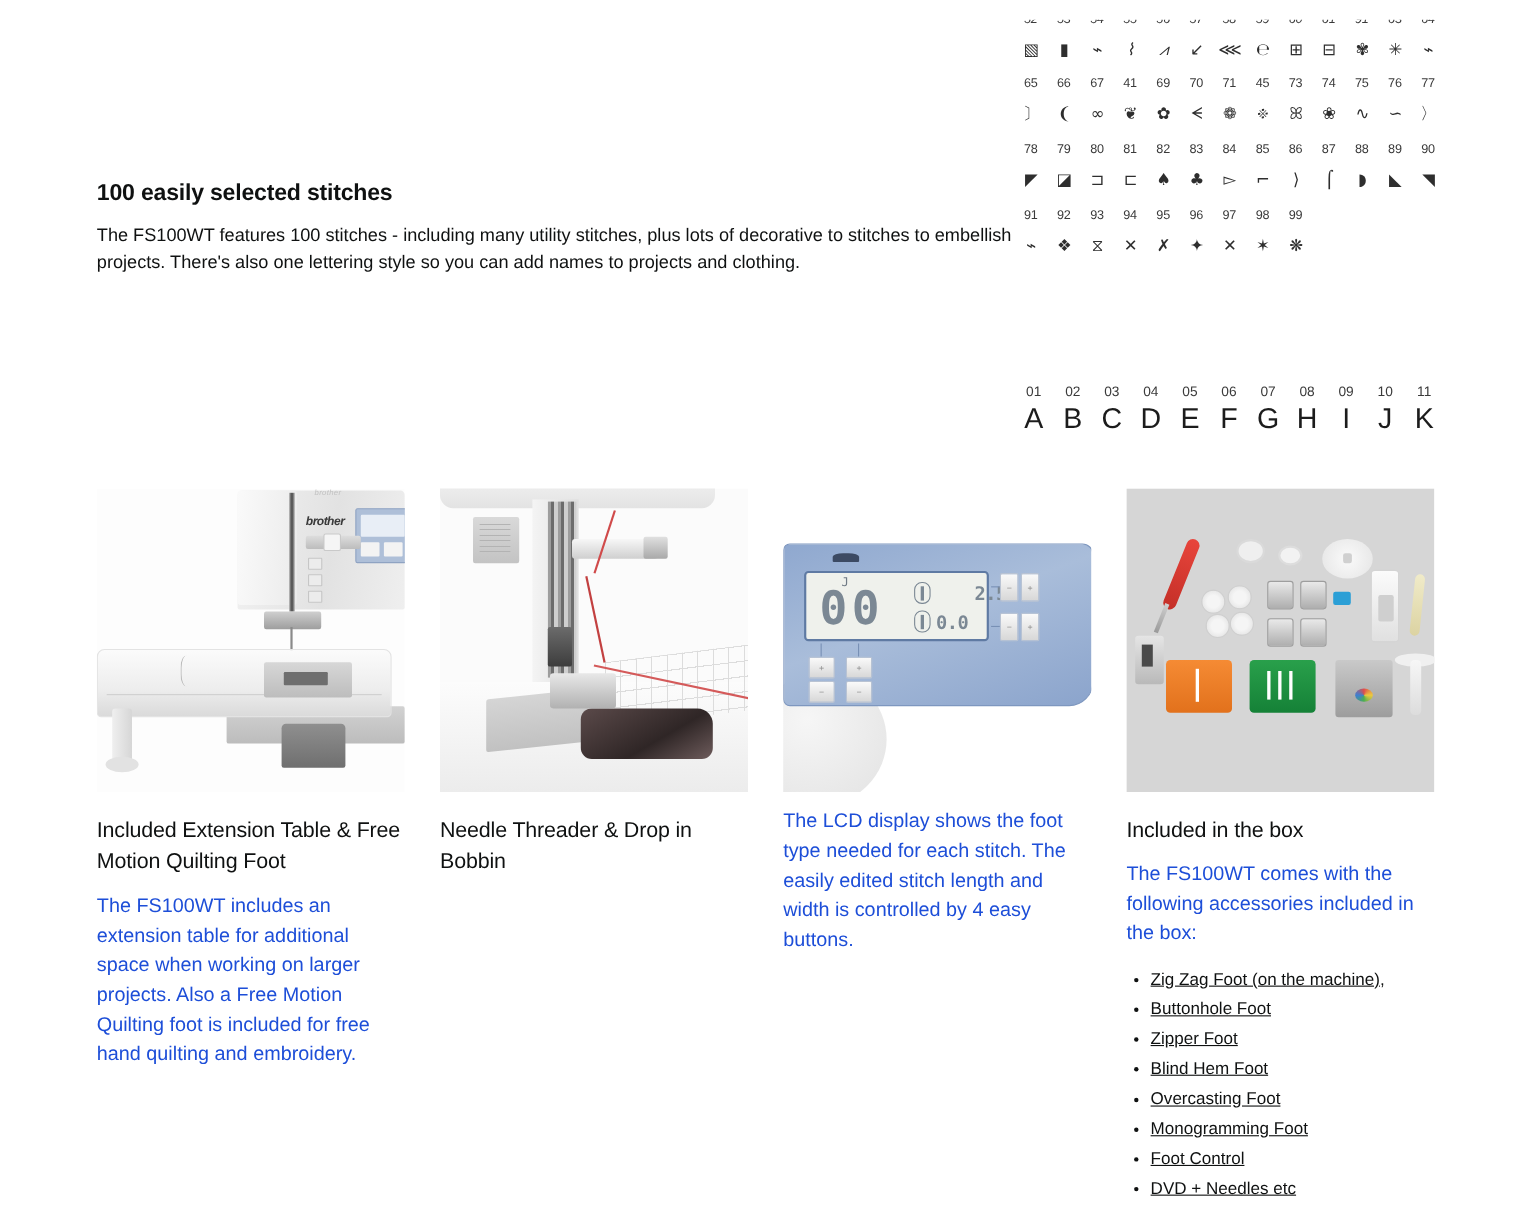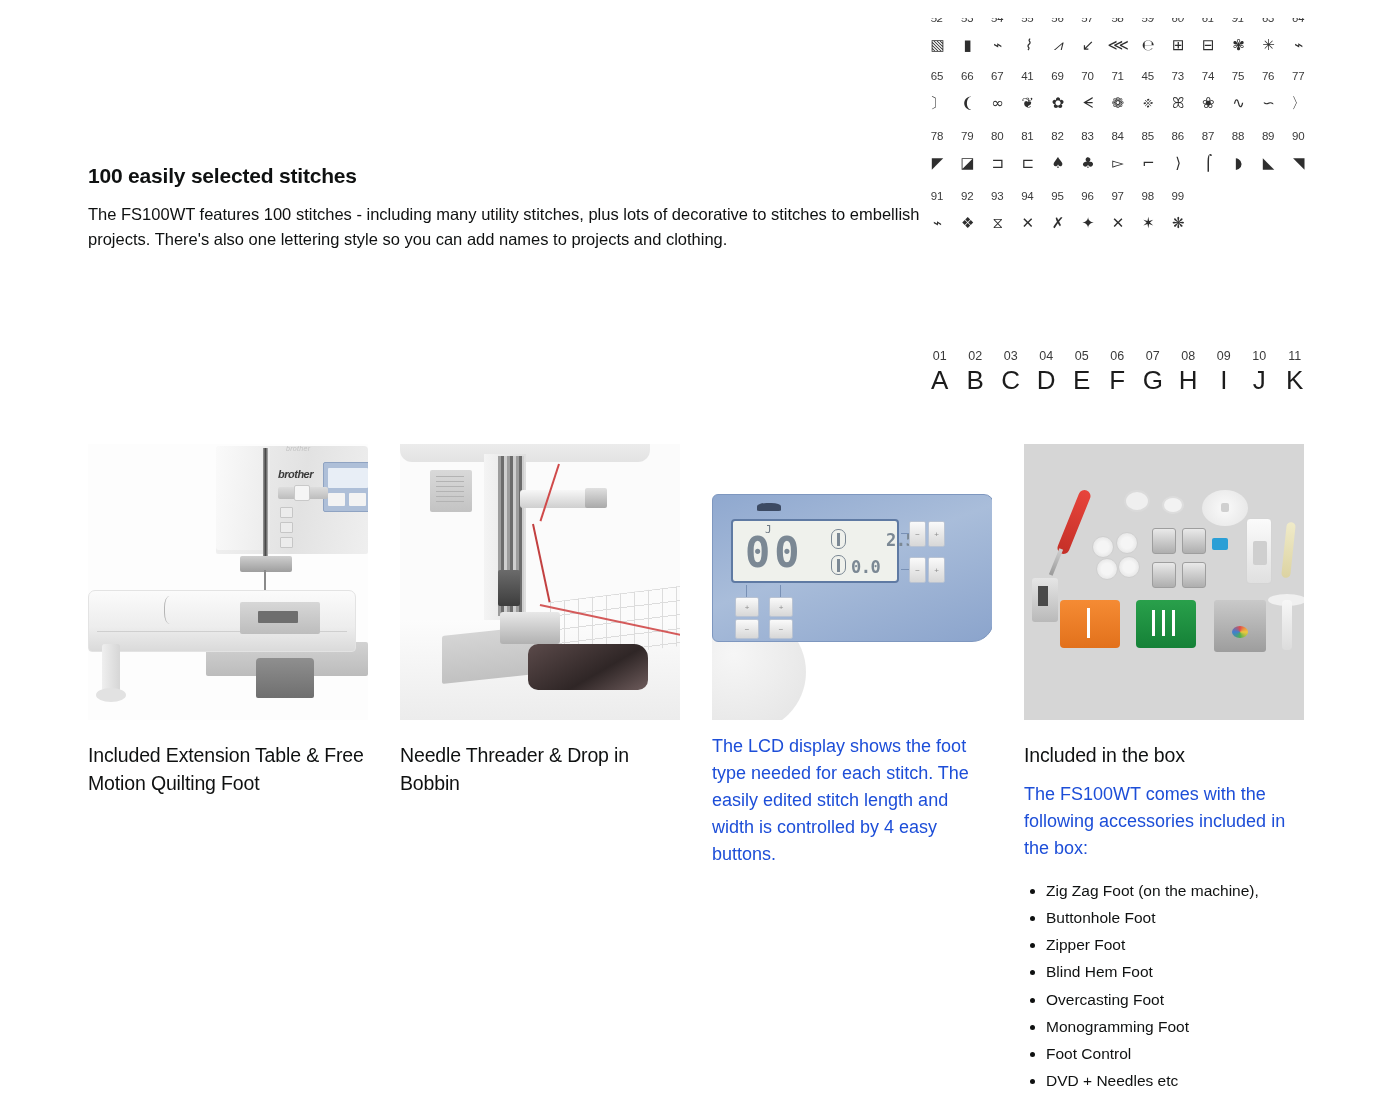--- a/index.html
+++ b/index.html
@@ -73,21 +73,21 @@
     font-size: 19.5px; font-weight: 400; line-height: 1.42; color: #0f1111;
     letter-spacing: -0.15px;
   }
   .card-body {
     margin: 13px 0 0 0;
     font-size: 18px; line-height: 1.5; color: #1d4ed8;
   }
   .card-body.lead { margin-top: 11px; }
   .card-list {
     margin: 16px 0 0 0; padding-left: 22px;
-    font-size: 15.5px; line-height: 1.63; color: #0f1111;
+    font-size: 15.5px; line-height: 1.63; color: #0f1111; text-decoration: underline;
   }
   .card-list li { margin: 0 0 2px 0; }
 
   
 
   
   .m1 { position:absolute; inset:0; background:#fdfdfd; }
   .m1 .body {
     position:absolute; left:128px; top:2px; width:152px; height:108px;
     background:linear-gradient(100deg,#f2f2f2,#e2e2e2 55%,#efefef);
@@ -643,20 +643,21 @@
             </div>
           <div class="plate">
               <div class="feed"></div>
             </div>
           <div class="arc"></div>
           <div class="leg"></div>
           <div class="foot"></div>
         </div>
       </div>
       <h3 class="card-title">Included Extension Table &amp; Free Motion Quilting Foot</h3>
+      <p class="card-body">The FS100WT includes an extension table for additional space when working on larger projects. Also a Free Motion Quilting foot is included for free hand quilting and embroidery.</p>
     </div>
 
     <div class="card">
       <div class="thumb">
         <div class="m2">
           <div class="head"></div>
           <div class="column"></div>
           <div class="shafts"></div>
           <div class="dial">
               <i></i>

